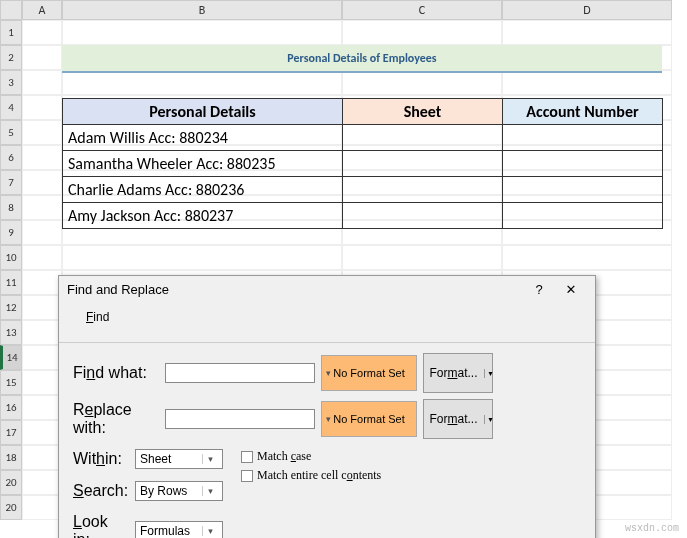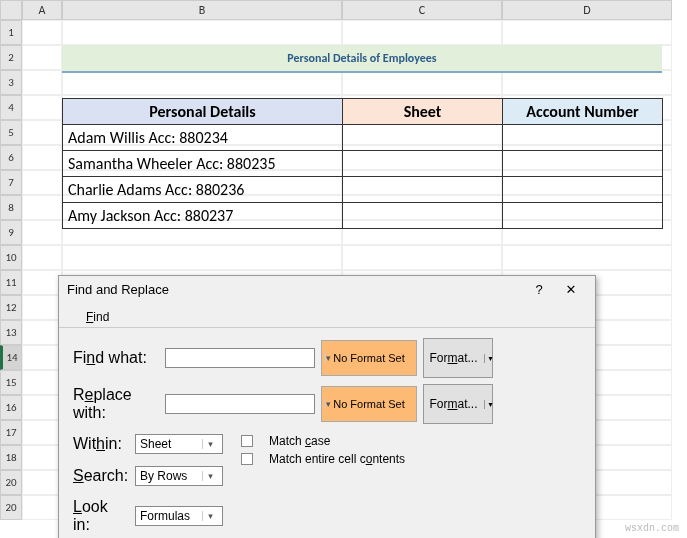--- a/index.html
+++ b/index.html
@@ -87,21 +87,21 @@
       width: 32px;
       height: 20px;
       display: flex;
       align-items: center;
       justify-content: center;
       font-size: 13px;
       cursor: pointer;
     }
     .tabs {
       display: flex;
-      padding: 4px 14px 0 14px;
+      padding: 4px 14px 15px 14px;
       border-bottom: 1px solid #ccc;
       flex-direction: column;
     }
     .tab {
       padding: 3px 12px;
       font-size: 12px;
       cursor: pointer;
       border: 1px solid transparent;
       margin-bottom: -1px;
     }
@@ -154,21 +154,21 @@
       height: 40px;
       padding: 0 8px;
       font-size: 12px;
       cursor: pointer;
       display: inline-flex;
       align-items: center;
       justify-content: center;
     }
     .btn.split { width: 70px; padding-right: 2px; }
     .btn .drop { margin-left: 6px; font-size: 8px; border-left: 1px solid #999; padding-left: 4px; }
-    .check-row { display: flex; align-items: center; gap: 16px; margin-bottom: 4px; }
+    .check-row { display: flex; align-items: center; gap: 4px; margin-bottom: 4px; font-family: Liberation Serif, serif; }
     .check { width: 12px; height: 12px; border: 1px solid #888; background: #fff; }
     .bottom-row {
       display: flex;
       gap: 12px;
       padding: 10px 14px;
       justify-content: flex-start;
     }
     .bottom-row .btn { width: 80px; }
     .btn.primary { border: 2px solid #0078d4; background: #e5f1fb; }
     .options-row { display: flex; justify-content: flex-end; margin-top: 6px; }

